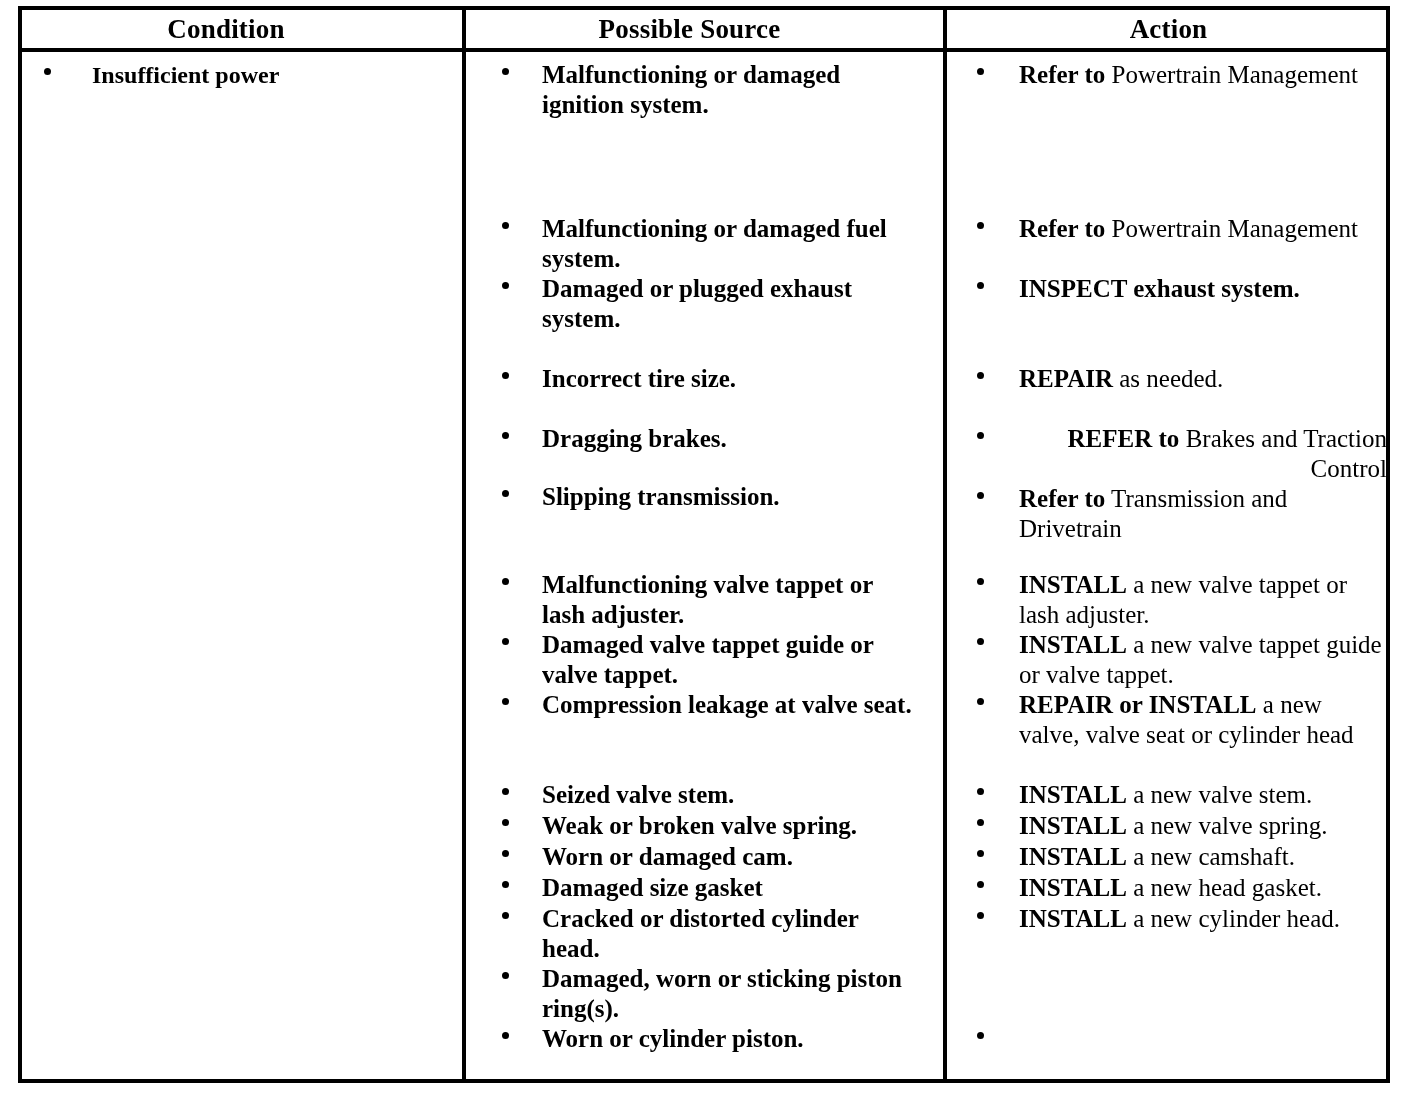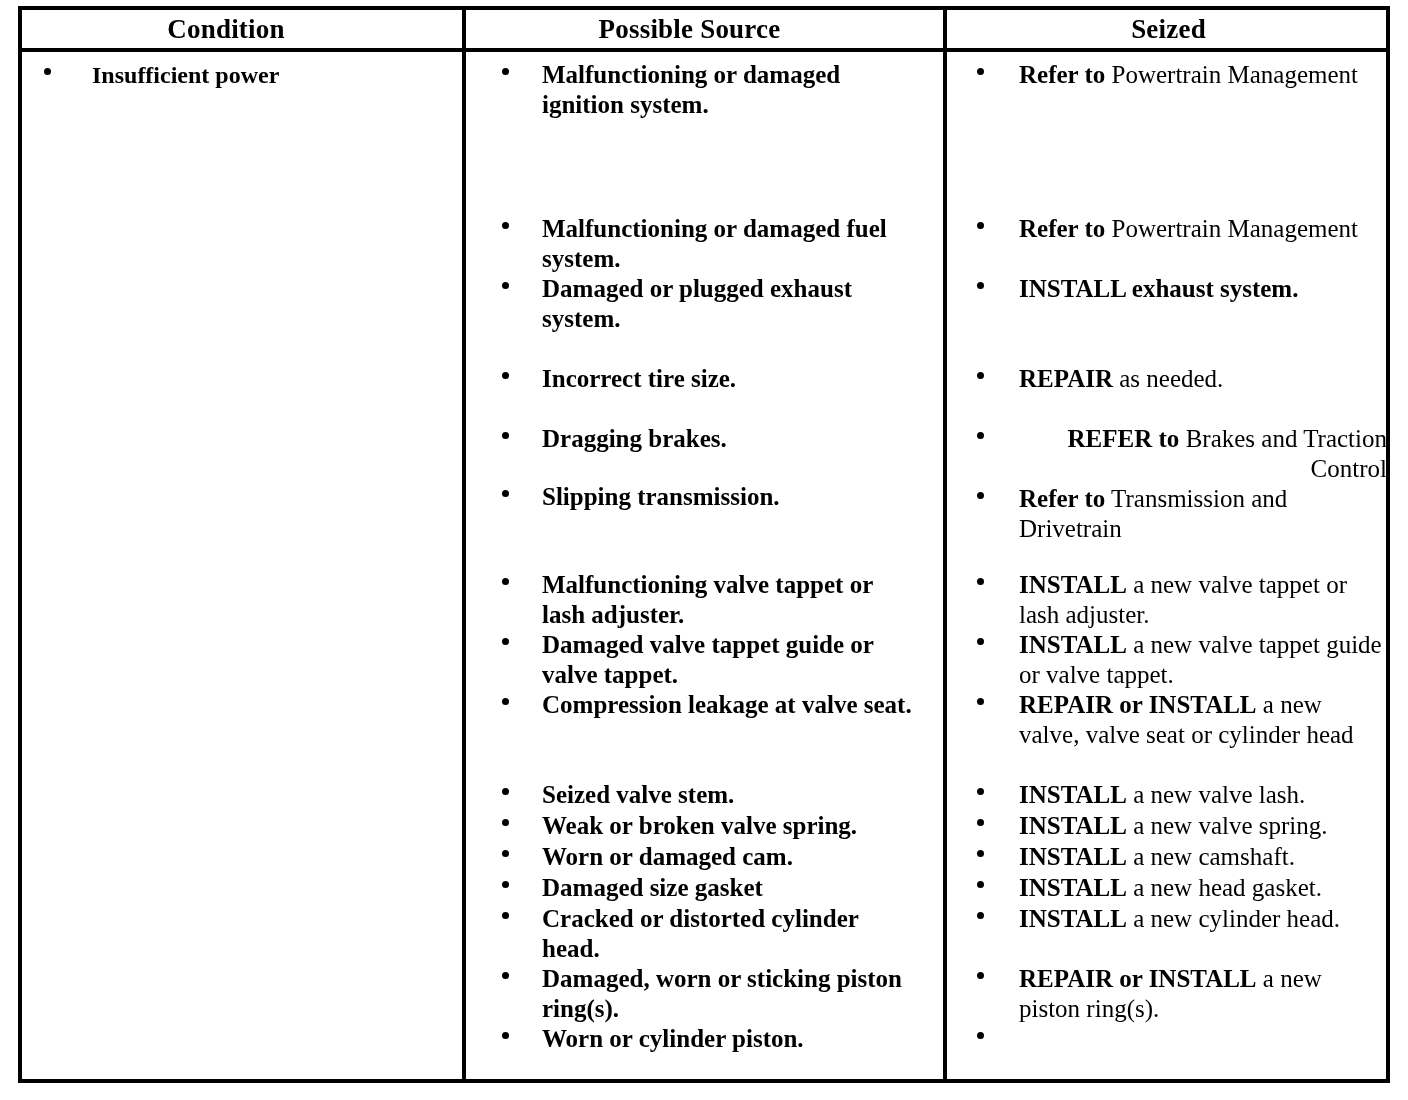--- a/index.html
+++ b/index.html
@@ -152,21 +152,21 @@
   #act-item-15 { top: 972px; }
 </style>
 </head>
 <body>
 
 <div id="table-frame">
 
   <div id="header-row">
     <div class="hdr-cell" id="hdr-condition">Condition</div>
     <div class="hdr-cell" id="hdr-source">Possible Source</div>
-    <div class="hdr-cell" id="hdr-action">Seized</div>
+    <div class="hdr-cell" id="hdr-action">Action</div>
   </div>
 
   <div class="col-rule" id="rule-1"></div>
   <div class="col-rule" id="rule-2"></div>
 
   <div id="body-area">
 
     <div class="cell" id="cell-condition">
       <div class="item" id="cond-item-0">
         <span class="bullet"></span>
@@ -252,21 +252,21 @@
       <div class="item act-item" id="act-item-1">
         <span class="bullet"></span>
         <span class="item-text">
           <span class="b">Refer to</span>
           <span class="reg">Powertrain Management</span>
         </span>
       </div>
       <div class="item act-item" id="act-item-2">
         <span class="bullet"></span>
         <span class="item-text">
-          <span class="b">INSTALL exhaust system.</span>
+          <span class="b">INSPECT exhaust system.</span>
           <span class="reg"></span>
         </span>
       </div>
       <div class="item act-item" id="act-item-3">
         <span class="bullet"></span>
         <span class="item-text">
           <span class="b">REPAIR</span>
           <span class="reg">as needed.</span>
         </span>
       </div>
@@ -302,21 +302,21 @@
         <span class="bullet"></span>
         <span class="item-text">
           <span class="b">REPAIR or INSTALL</span>
           <span class="reg">a new valve, valve seat or cylinder head</span>
         </span>
       </div>
       <div class="item act-item" id="act-item-9">
         <span class="bullet"></span>
         <span class="item-text">
           <span class="b">INSTALL</span>
-          <span class="reg">a new valve lash.</span>
+          <span class="reg">a new valve stem.</span>
         </span>
       </div>
       <div class="item act-item" id="act-item-10">
         <span class="bullet"></span>
         <span class="item-text">
           <span class="b">INSTALL</span>
           <span class="reg">a new valve spring.</span>
         </span>
       </div>
       <div class="item act-item" id="act-item-11">
@@ -331,27 +331,20 @@
         <span class="item-text">
           <span class="b">INSTALL</span>
           <span class="reg">a new head gasket.</span>
         </span>
       </div>
       <div class="item act-item" id="act-item-13">
         <span class="bullet"></span>
         <span class="item-text">
           <span class="b">INSTALL</span>
           <span class="reg">a new cylinder head.</span>
-        </span>
-      </div>
-      <div class="item act-item" id="act-item-14">
-        <span class="bullet"></span>
-        <span class="item-text">
-          <span class="b">REPAIR or INSTALL</span>
-          <span class="reg">a new piston ring(s).</span>
         </span>
       </div>
       <div class="item act-item" id="act-item-15">
         <span class="bullet"></span>
       </div>
     </div>
 
   </div>
 </div>
 

